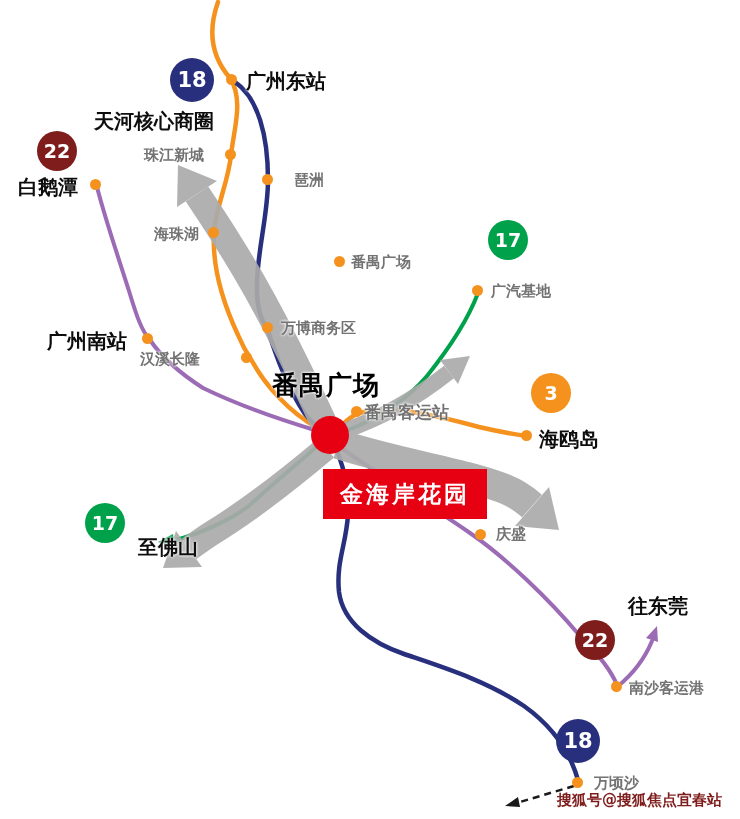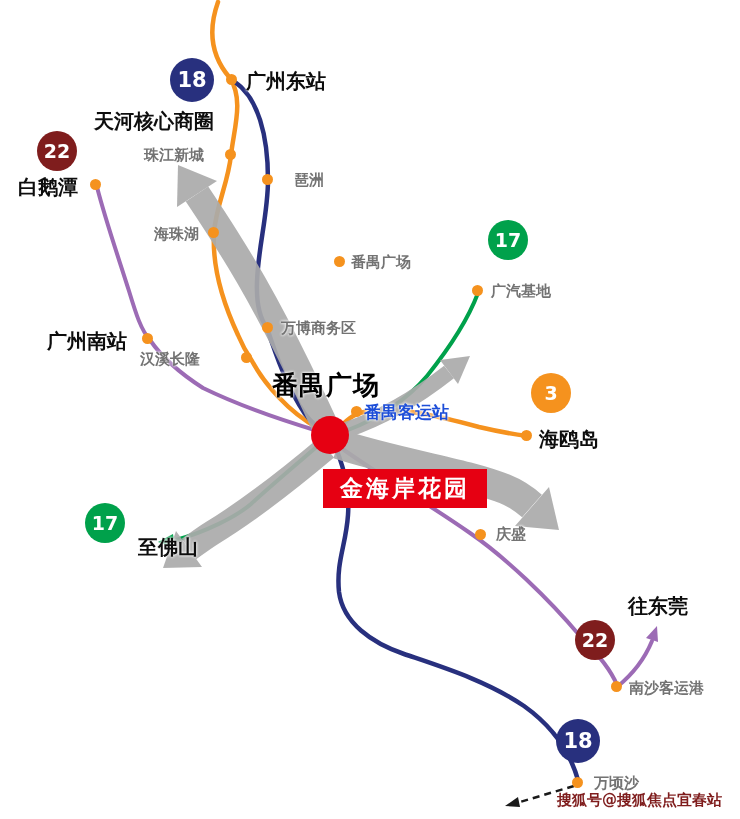--- a/index.html
+++ b/index.html
@@ -13,23 +13,23 @@
            display:flex; align-items:center; justify-content:center; z-index:6; }
   .badge.lg { width:44px; height:44px; font-size:21px; }
   .badge.md { width:40px; height:40px; font-size:19px; }
   .navy   { background:#28307E; }
   .purple { background:#7f1d1d; }
   .green  { background:#00A14B; }
   .orange { background:#F5921E; }
   .lbl { position:absolute; white-space:nowrap; z-index:6; color:#737373; font-size:15px; font-weight:600;
          text-shadow:0 0 3px #fff,0 0 3px #fff; }
   .lbl.major { color:#0d0d0d; font-size:20px; font-weight:800; }
-  .lbl.mid   { color:#1d4ed8; font-size:17px; font-weight:800; }
+  .lbl.mid   { color:#737373; font-size:17px; font-weight:800; }
   .lbl.xl    { color:#000; font-size:26px; font-weight:800; letter-spacing:1px; }
-  .property { position:absolute; left:323px; top:469px; width:164px; height:39px; background:#E60012;
+  .property { position:absolute; left:323px; top:469px; width:164px; height:50px; background:#E60012;
               color:#fff; font-size:23px; font-weight:800; letter-spacing:3px;
               display:flex; align-items:center; justify-content:center; z-index:7; }
   .watermark { position:absolute; left:557px; top:791px; color:#7f1d1d; font-size:15px; font-weight:600; z-index:8; white-space:nowrap; }
 </style>
 </head>
 <body>
 
 <div class="map">
 
   <svg class="svg-layer" width="740" height="819" viewBox="0 0 740 819">

